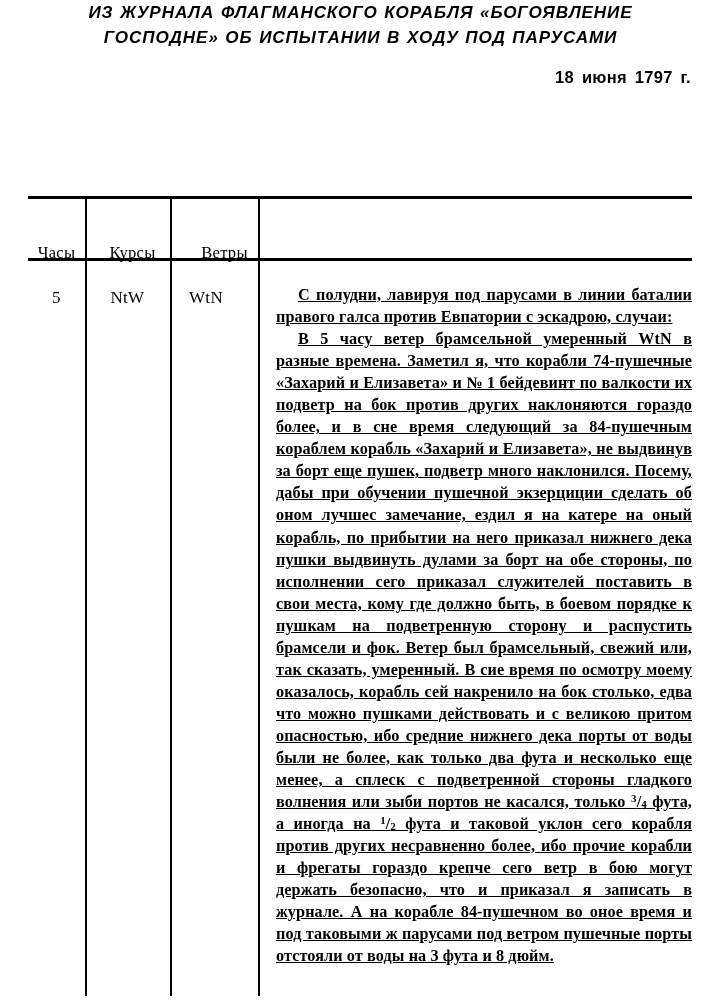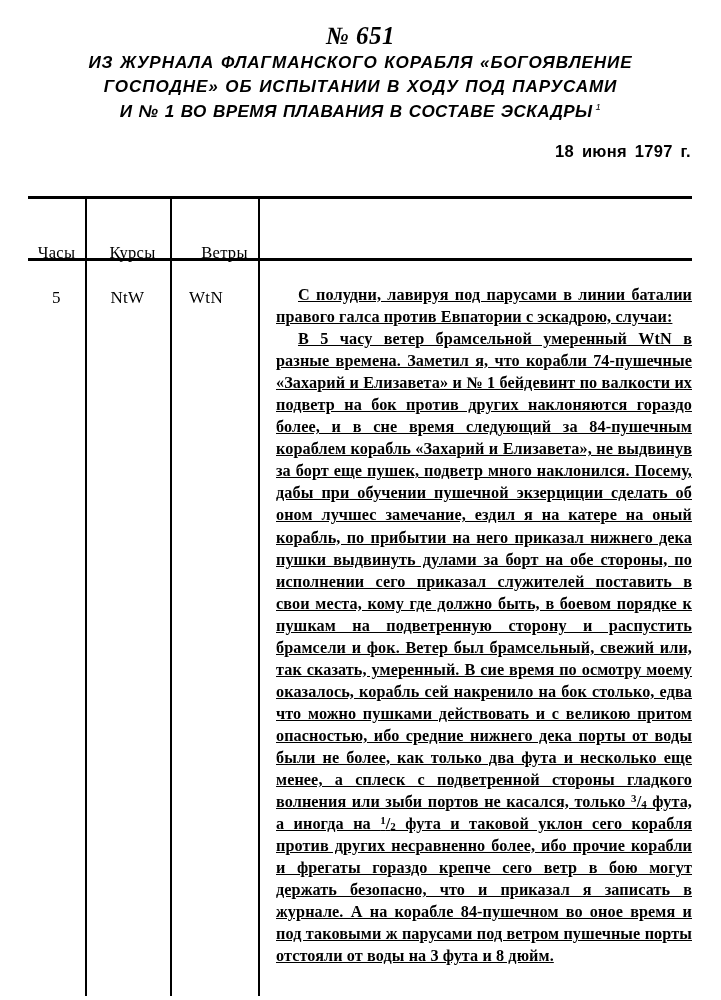--- a/index.html
+++ b/index.html
@@ -156,26 +156,24 @@
     line-height: 0;
   }
   .frac sup { vertical-align: 0.44em; }
   .frac sub { vertical-align: -0.12em; }
 </style>
 </head>
 <body>
 
 <div class="page">
 
-  <div class="doc-number">№ 651</div>
 
   <div class="title-block">
     <span class="title-line l1">ИЗ ЖУРНАЛА ФЛАГМАНСКОГО КОРАБЛЯ «БОГОЯВЛЕНИЕ</span>
     <span class="title-line l2">ГОСПОДНЕ» ОБ ИСПЫТАНИИ В ХОДУ ПОД ПАРУСАМИ</span>
-    <span class="title-line l4"><span>И № 1 ВО ВРЕМЯ ПЛАВАНИЯ В СОСТАВЕ ЭСКАДРЫ</span><span class="footnote-marker">1</span></span>
   </div>
 
   <div class="date-line">18 июня 1797 г.</div>
 
   <div class="table-wrap">
     <div class="rule rule-top"></div>
     <div class="rule rule-header"></div>
 
     <div class="vrule c1"></div>
     <div class="vrule c2"></div>

